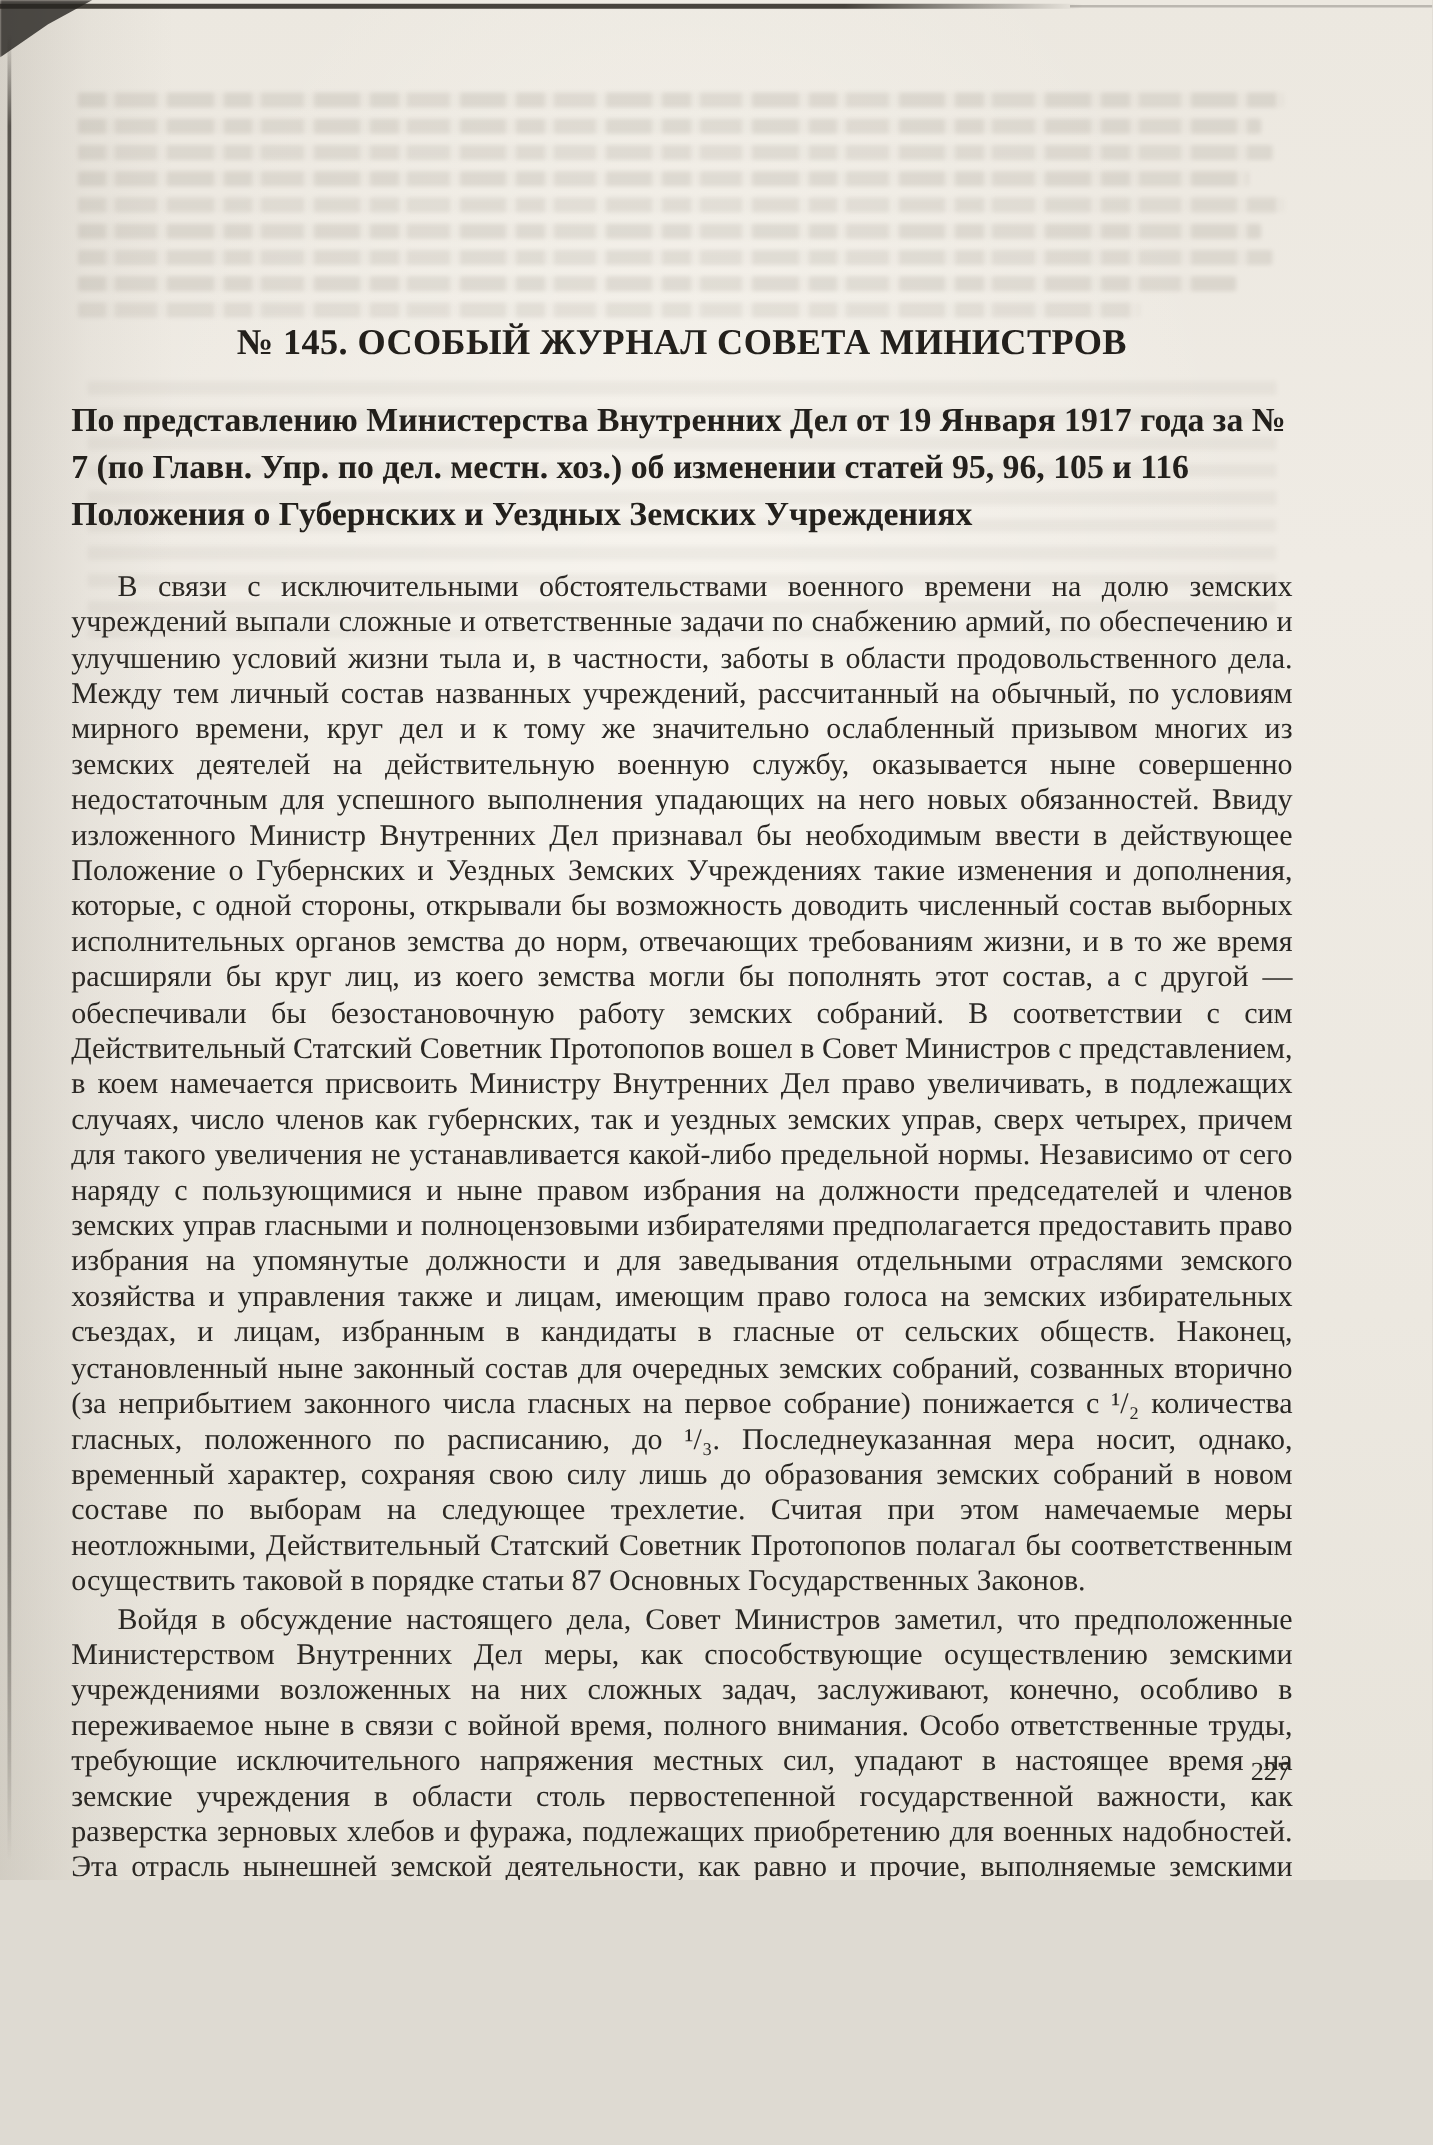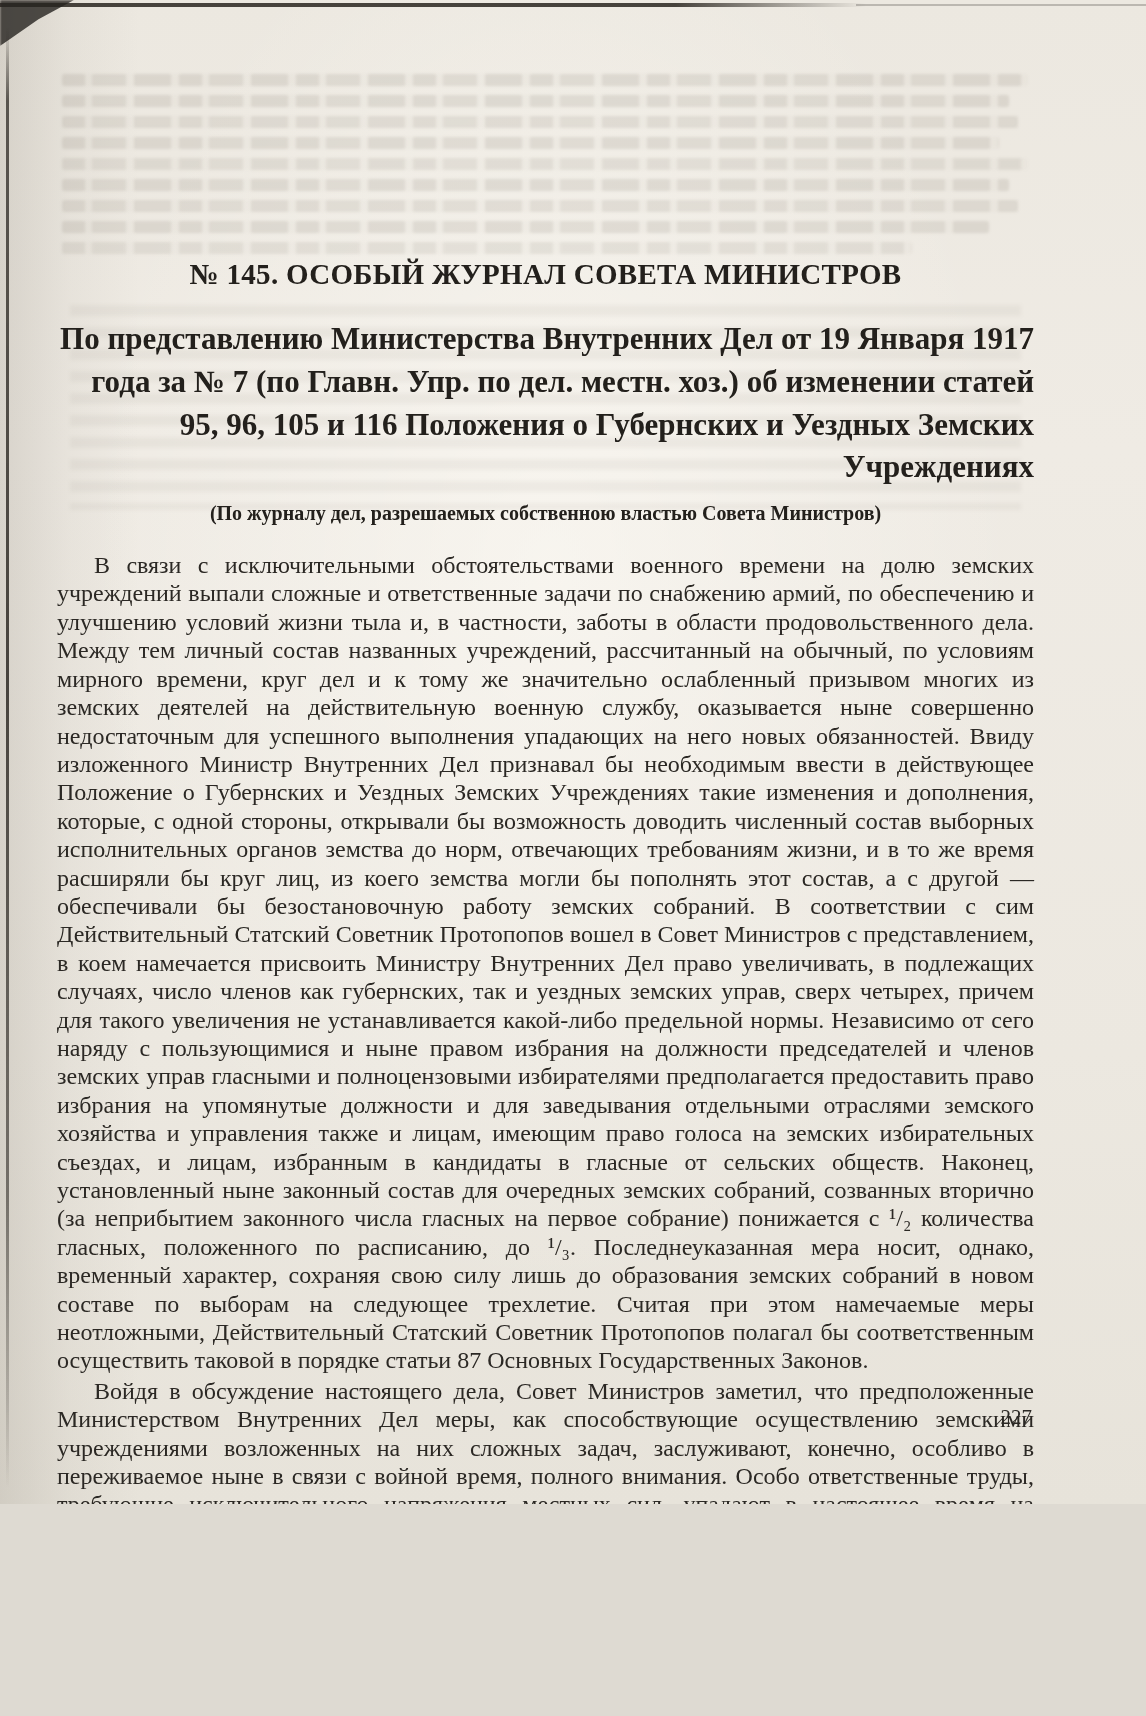--- a/index.html
+++ b/index.html
@@ -102,22 +102,22 @@
   }
   .date-line {
     margin: 8px 0 0 0;
     text-align: center;
     font-size: 21px;
     font-weight: bold;
     color: #23201c;
   }
   .subject {
     margin: 27px 0 0 0;
-    text-align: right;
-    font-size: 31px;
+    text-align: left;
+    font-size: 27px;
     font-weight: bold;
     line-height: 1.38;
     color: #23201c;
   }
   .note {
     margin: 13px 0 0 0;
     text-align: center;
     font-size: 20px;
     font-weight: bold;
     color: #23201c;
@@ -160,21 +160,20 @@
       <i></i>
       <i></i>
       <i></i>
       <i></i>
   </div>
   <div class="bleed-mid" aria-hidden="true"></div>
 
   <div class="content">
     <h1 class="title">№ 145. ОСОБЫЙ ЖУРНАЛ СОВЕТА МИНИСТРОВ</h1>
     <h3 class="subject">По представлению Министерства Внутренних Дел от 19 Января 1917 года за № 7 (по Главн. Упр. по дел. местн. хоз.) об изменении статей 95, 96, 105 и 116 Положения о Губернских и Уездных Земских Учреждениях</h3>
-    <h4 class="note">(По журналу дел, разрешаемых собственною властью Совета Министров)</h4>
 
     <p class="body-par first">В связи с исключительными обстоятельствами военного времени на долю земских учреждений выпали сложные и ответственные задачи по снабжению армий, по обеспечению и улучшению условий жизни тыла и, в частности, заботы в области продовольственного дела. Между тем личный состав названных учреждений, рассчитанный на обычный, по условиям мирного времени, круг дел и к тому же значительно ослабленный призывом многих из земских деятелей на действительную военную службу, оказывается ныне совершенно недостаточным для успешного выполнения упадающих на него новых обязанностей. Ввиду изложенного Министр Внутренних Дел признавал бы необходимым ввести в действующее Положение о Губернских и Уездных Земских Учреждениях такие изменения и дополнения, которые, с одной стороны, открывали бы возможность доводить численный состав выборных исполнительных органов земства до норм, отвечающих требованиям жизни, и в то же время расширяли бы круг лиц, из коего земства могли бы пополнять этот состав, а с другой — обеспечивали бы безостановочную работу земских собраний. В соответствии с сим Действительный Статский Советник Протопопов вошел в Совет Министров с представлением, в коем намечается присвоить Министру Внутренних Дел право увеличивать, в подлежащих случаях, число членов как губернских, так и уездных земских управ, сверх четырех, причем для такого увеличения не устанавливается какой-либо предельной нормы. Независимо от сего наряду с пользующимися и ныне правом избрания на должности председателей и членов земских управ гласными и полноцензовыми избирателями предполагается предоставить право избрания на упомянутые должности и для заведывания отдельными отраслями земского хозяйства и управления также и лицам, имеющим право голоса на земских избирательных съездах, и лицам, избранным в кандидаты в гласные от сельских обществ. Наконец, установленный ныне законный состав для очередных земских собраний, созванных вторично (за неприбытием законного числа гласных на первое собрание) понижается с ¹/₂ количества гласных, положенного по расписанию, до ¹/₃. Последнеуказанная мера носит, однако, временный характер, сохраняя свою силу лишь до образования земских собраний в новом составе по выборам на следующее трехлетие. Считая при этом намечаемые меры неотложными, Действительный Статский Советник Протопопов полагал бы соответственным осуществить таковой в порядке статьи 87 Основных Государственных Законов.</p>
     <p class="body-par">Войдя в обсуждение настоящего дела, Совет Министров заметил, что предположенные Министерством Внутренних Дел меры, как способствующие осуществлению земскими учреждениями возложенных на них сложных задач, заслуживают, конечно, особливо в переживаемое ныне в связи с войной время, полного внимания. Особо ответственные труды, требующие исключительного напряжения местных сил, упадают в настоящее время на земские учреждения в области столь первостепенной государственной важности, как разверстка зерновых хлебов и фуража, подлежащих приобретению для военных надобностей. Эта отрасль нынешней земской деятельности, как равно и прочие, выполняемые земскими учреждениями обязанности могут, несомненно, осуществляться успешно лишь при наличности достаточных сил их исполнительных и распорядительных органов. Относясь поэтому вполне сочувственно к подлежа-</p>
   </div>
 
   <div class="page-number">227</div>
 
 </div>
 
 </body></html>

